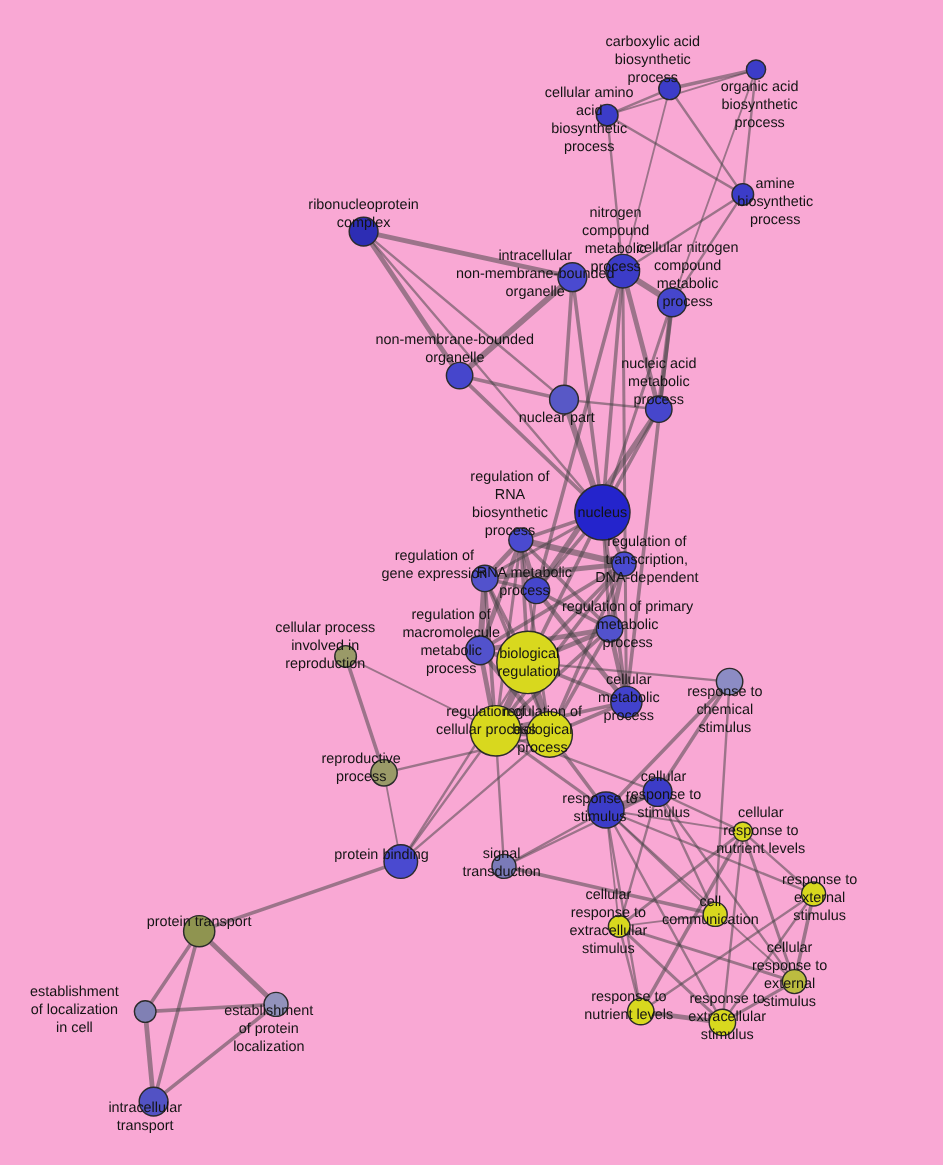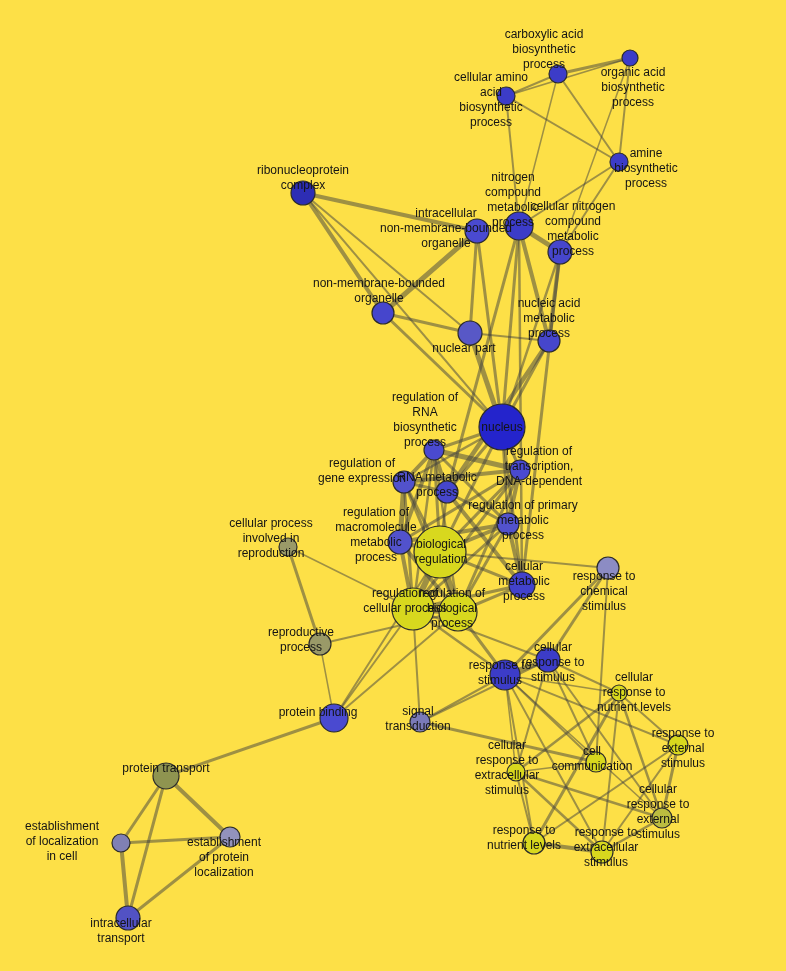--- a/index.html
+++ b/index.html
@@ -1,16 +1,16 @@
 <!DOCTYPE html>
 <html><head>
 <meta charset="utf-8">
 <style>
   html,body{margin:0;padding:0;background:#ffffff;}
-  .network-wrap{position:relative;width:786px;height:971px;background:#fde047;overflow:hidden;}
+  .network-wrap{position:relative;width:786px;height:971px;background:#f9a8d4;overflow:hidden;}
   svg{display:block;}
   svg text{font-family:"Liberation Sans",sans-serif;font-size:12px;fill:#141414;}
 </style>
 </head>
 <body>
 
 <div class="network-wrap">
   <svg id="net-svg" width="786" height="971" viewBox="0 0 786 971">
       <g>
         <line x1="558" y1="74" x2="630" y2="58" stroke="#3f3f3f" stroke-width="3" stroke-opacity="0.5" stroke-linecap="round"></line>

